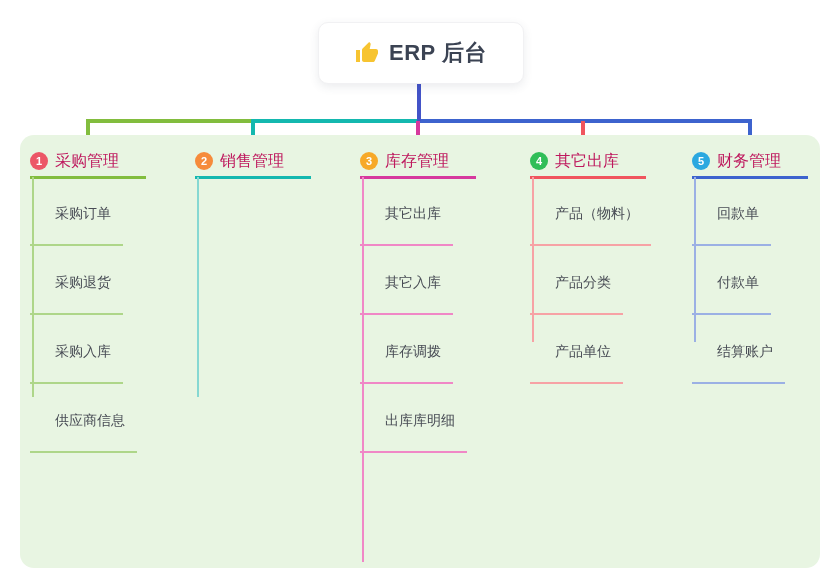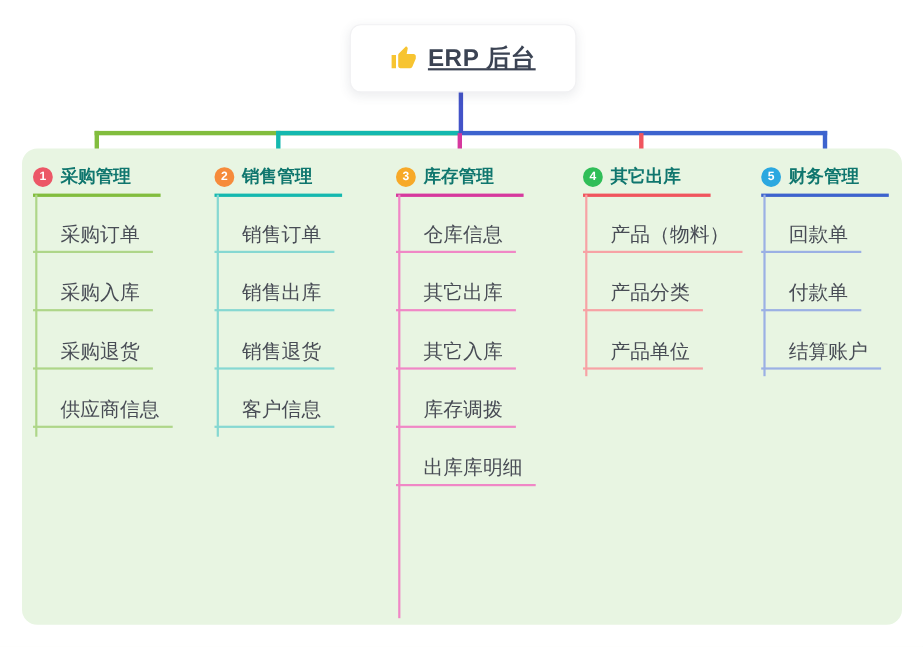--- a/index.html
+++ b/index.html
@@ -7,47 +7,47 @@
     position:relative;width:839px;height:588px;background:#ffffff;overflow:hidden;
     font-family:"Liberation Sans","DejaVu Sans",sans-serif;
   }
   
   .root-node{
     position:absolute;left:318px;top:22px;width:204px;height:60px;
     background:#fff;border:1px solid #f1f1f3;border-radius:10px;
     box-shadow:0 3px 10px rgba(60,70,90,.10);
     display:flex;align-items:center;justify-content:center;gap:10px;
   }
-  .root-title{font-size:22px;font-weight:600;color:#3b4353;letter-spacing:.5px;text-decoration:underline;}
+  .root-title{font-size:22px;font-weight:600;color:#3b4353;letter-spacing:.5px;}
   .thumb svg{display:block;}
   
   .ch{position:absolute;height:4px;top:119px;}
   .cv{position:absolute;width:4px;}
   
   .panel{
     position:absolute;left:20px;top:135px;width:800px;height:433px;
     background:#e8f5e2;border-radius:14px;
   }
   
   .branch{position:absolute;top:150px;width:150px;}
   .b1{left:30px}.b2{left:195px}.b3{left:360px}.b4{left:530px}.b5{left:692px}
   .branch-header{
     display:flex;align-items:center;gap:7px;width:116px;
     padding-bottom:5px;border-bottom:3px solid var(--main);
   }
   .badge{
     width:18px;height:18px;border-radius:50%;background:var(--badge);flex:0 0 18px;
     color:#fff;font-size:11px;font-weight:bold;line-height:18px;text-align:center;
   }
-  .branch-label{font-size:16px;font-weight:700;color:#0f766e;line-height:21px;white-space:nowrap;}
+  .branch-label{font-size:16px;font-weight:400;color:#be185d;line-height:21px;white-space:nowrap;}
   .stem{position:absolute;left:2px;top:27px;width:2px;background:var(--light);}
   .child-row{
     position:relative;width:fit-content;margin-top:26px;
-    padding:0 12px 4px 25px;border-bottom:2px solid var(--light);
-    font-size:18px;line-height:21px;color:#484c55;white-space:nowrap;
+    padding:0 12px 20px 25px;border-bottom:2px solid var(--light);
+    font-size:14px;line-height:21px;color:#484c55;white-space:nowrap;
   }
   .children .child-row:first-child{margin-top:24px;}
 </style>
 </head>
 <body>
 
 <div class="canvas">
 
   <div class="ch" style="left: 86px; width: 334px; background: rgb(130, 189, 62);"></div>
   <div class="ch" style="left: 251px; width: 169px; background: rgb(20, 184, 175);"></div>
@@ -71,48 +71,41 @@
   <div class="panel"></div>
 
   <div class="branch b1" style="--main: #82bd3e; --light: #aed689; --badge: #ec5767;">
     <div class="branch-header">
       <span class="badge">1</span>
       <span class="branch-label">采购管理</span>
     </div>
     <div class="stem" style="height: 220px;"></div>
     <div class="children">
         <div class="child-row"><span>采购订单</span></div>
+        <div class="child-row"><span>采购退货</span></div>
         <div class="child-row"><span>采购入库</span></div>
-        <div class="child-row"><span>采购退货</span></div>
         <div class="child-row"><span>供应商信息</span></div>
       </div>
   </div>
 
   <div class="branch b2" style="--main: #14b8af; --light: #86d8d2; --badge: #f68b3b;">
     <div class="branch-header">
       <span class="badge">2</span>
       <span class="branch-label">销售管理</span>
     </div>
     <div class="stem" style="height: 220px;"></div>
-    <div class="children">
-        <div class="child-row"><span>销售订单</span></div>
-        <div class="child-row"><span>销售出库</span></div>
-        <div class="child-row"><span>销售退货</span></div>
-        <div class="child-row"><span>客户信息</span></div>
-      </div>
   </div>
 
   <div class="branch b3" style="--main: #d6399e; --light: #f087c6; --badge: #f7a928;">
     <div class="branch-header">
       <span class="badge">3</span>
       <span class="branch-label">库存管理</span>
     </div>
     <div class="stem" style="height: 385px;"></div>
     <div class="children">
-        <div class="child-row"><span>仓库信息</span></div>
         <div class="child-row"><span>其它出库</span></div>
         <div class="child-row"><span>其它入库</span></div>
         <div class="child-row"><span>库存调拨</span></div>
         <div class="child-row"><span>出库库明细</span></div>
       </div>
   </div>
 
   <div class="branch b4" style="--main: #f0555e; --light: #f7a2a5; --badge: #30be58;">
     <div class="branch-header">
       <span class="badge">4</span>

